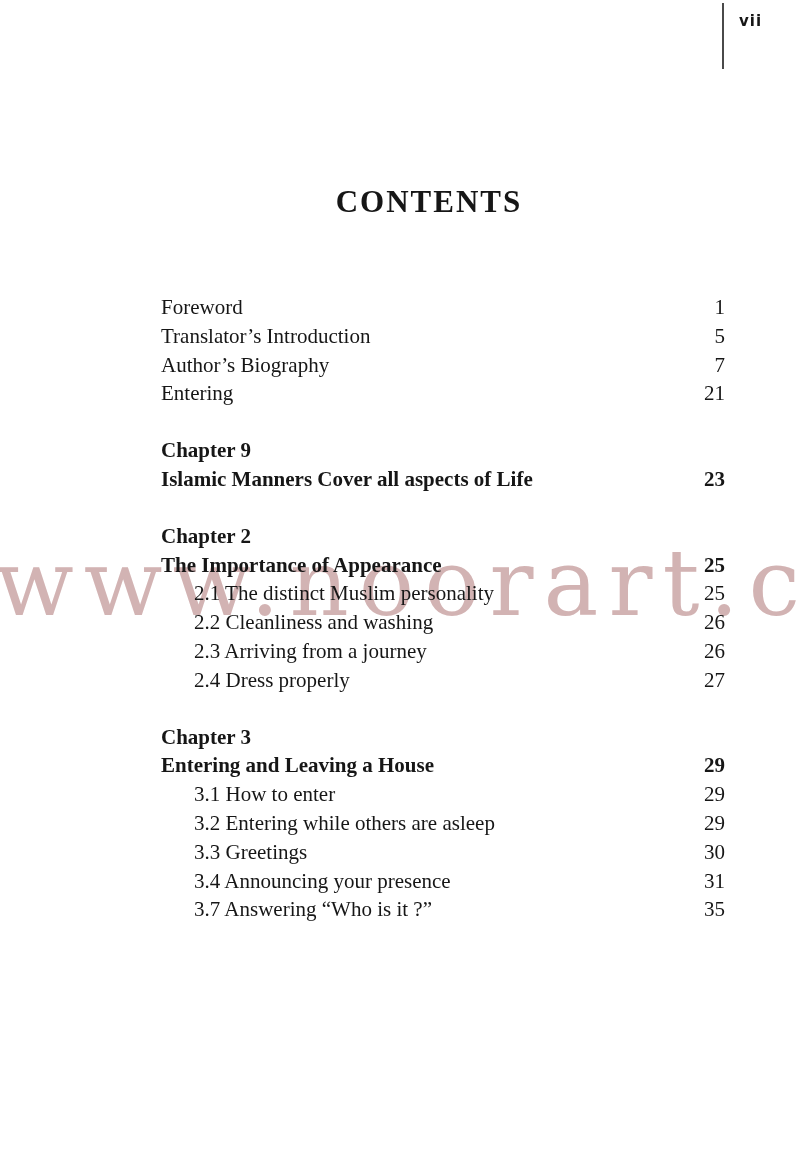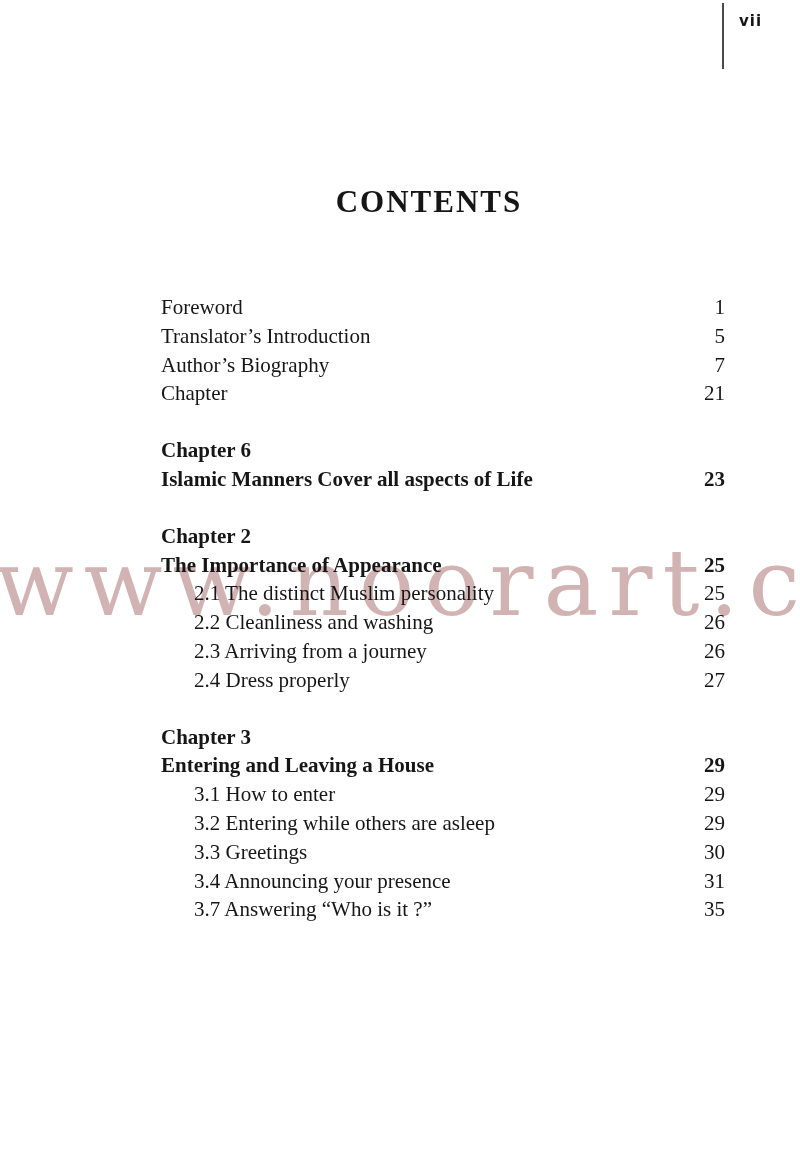--- a/index.html
+++ b/index.html
@@ -70,26 +70,26 @@
         </div>
         <div class="toc-row">
           <span class="label">Translator’s Introduction</span>
           <span class="pagenum">5</span>
         </div>
         <div class="toc-row">
           <span class="label">Author’s Biography</span>
           <span class="pagenum">7</span>
         </div>
         <div class="toc-row">
-          <span class="label">Chapter</span>
+          <span class="label">Entering</span>
           <span class="pagenum">21</span>
         </div>
         <div class="toc-gap"></div>
         <div class="toc-row bold">
-          <span class="label">Chapter 6</span>
+          <span class="label">Chapter 9</span>
           <span class="pagenum"></span>
         </div>
         <div class="toc-row bold">
           <span class="label">Islamic Manners Cover all aspects of Life</span>
           <span class="pagenum">23</span>
         </div>
         <div class="toc-gap"></div>
         <div class="toc-row bold">
           <span class="label">Chapter 2</span>
           <span class="pagenum"></span>

